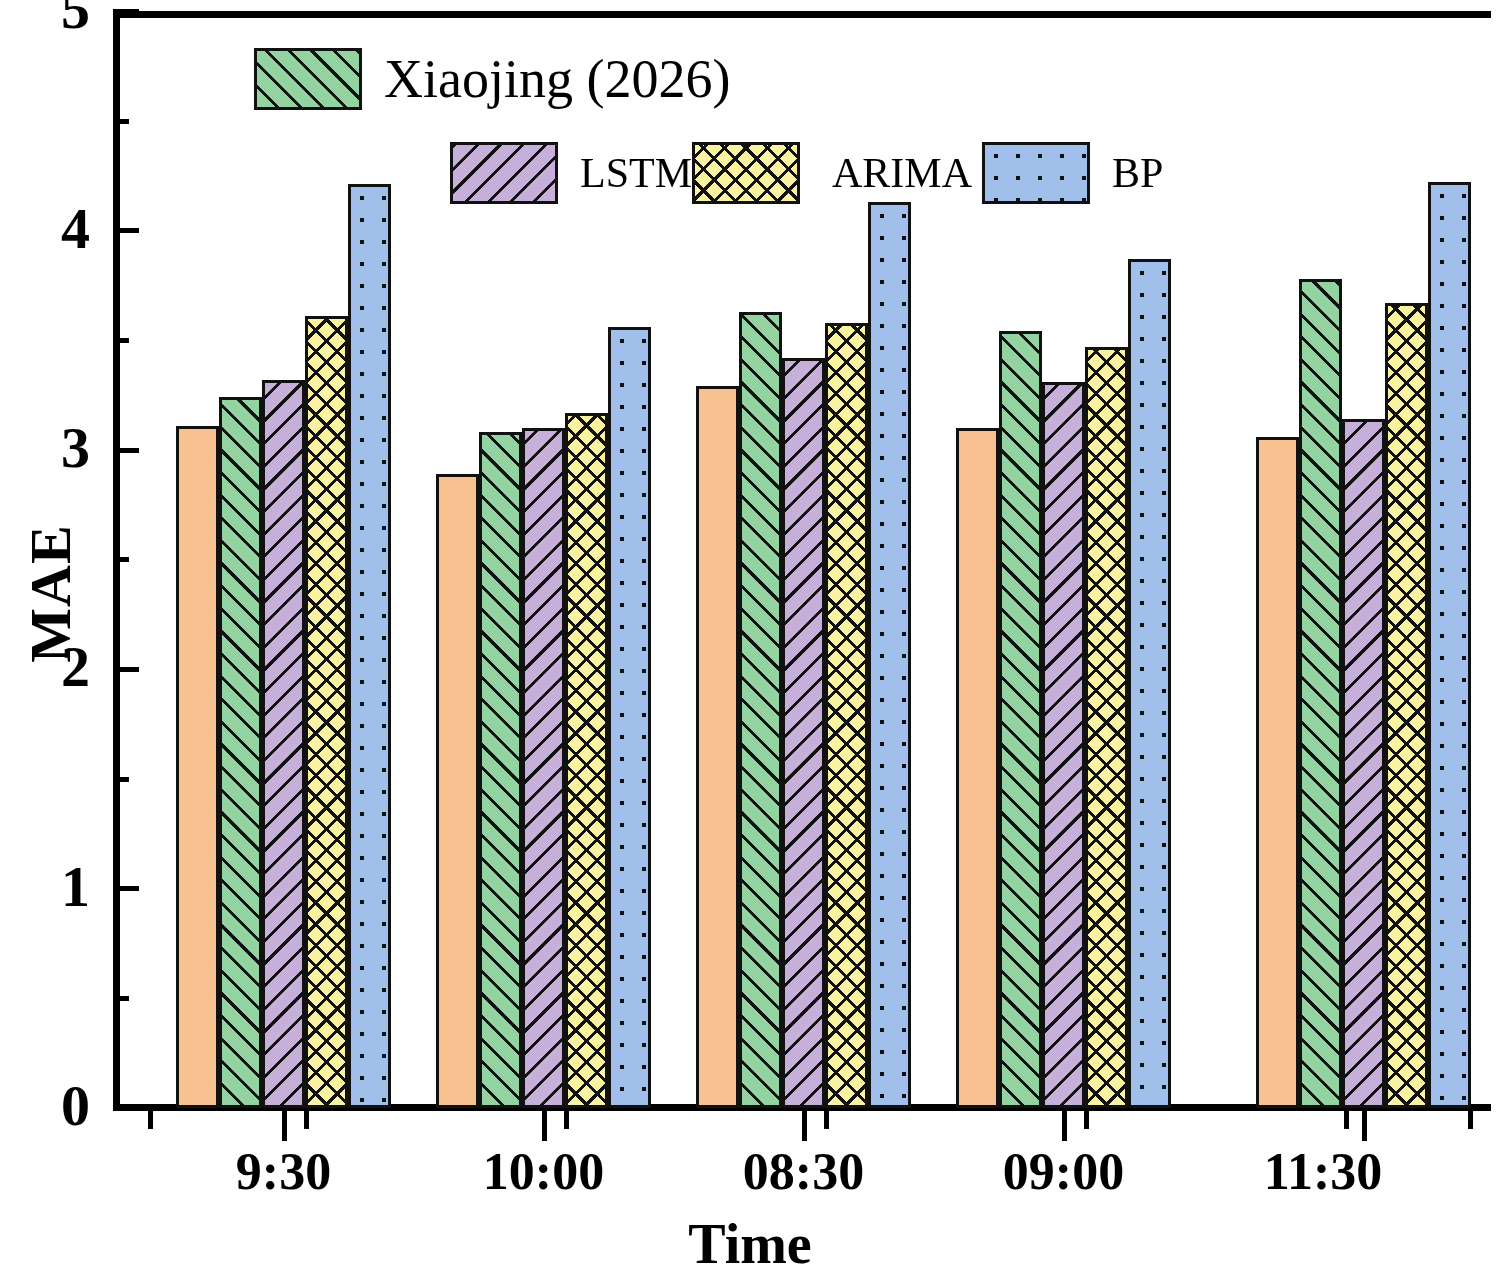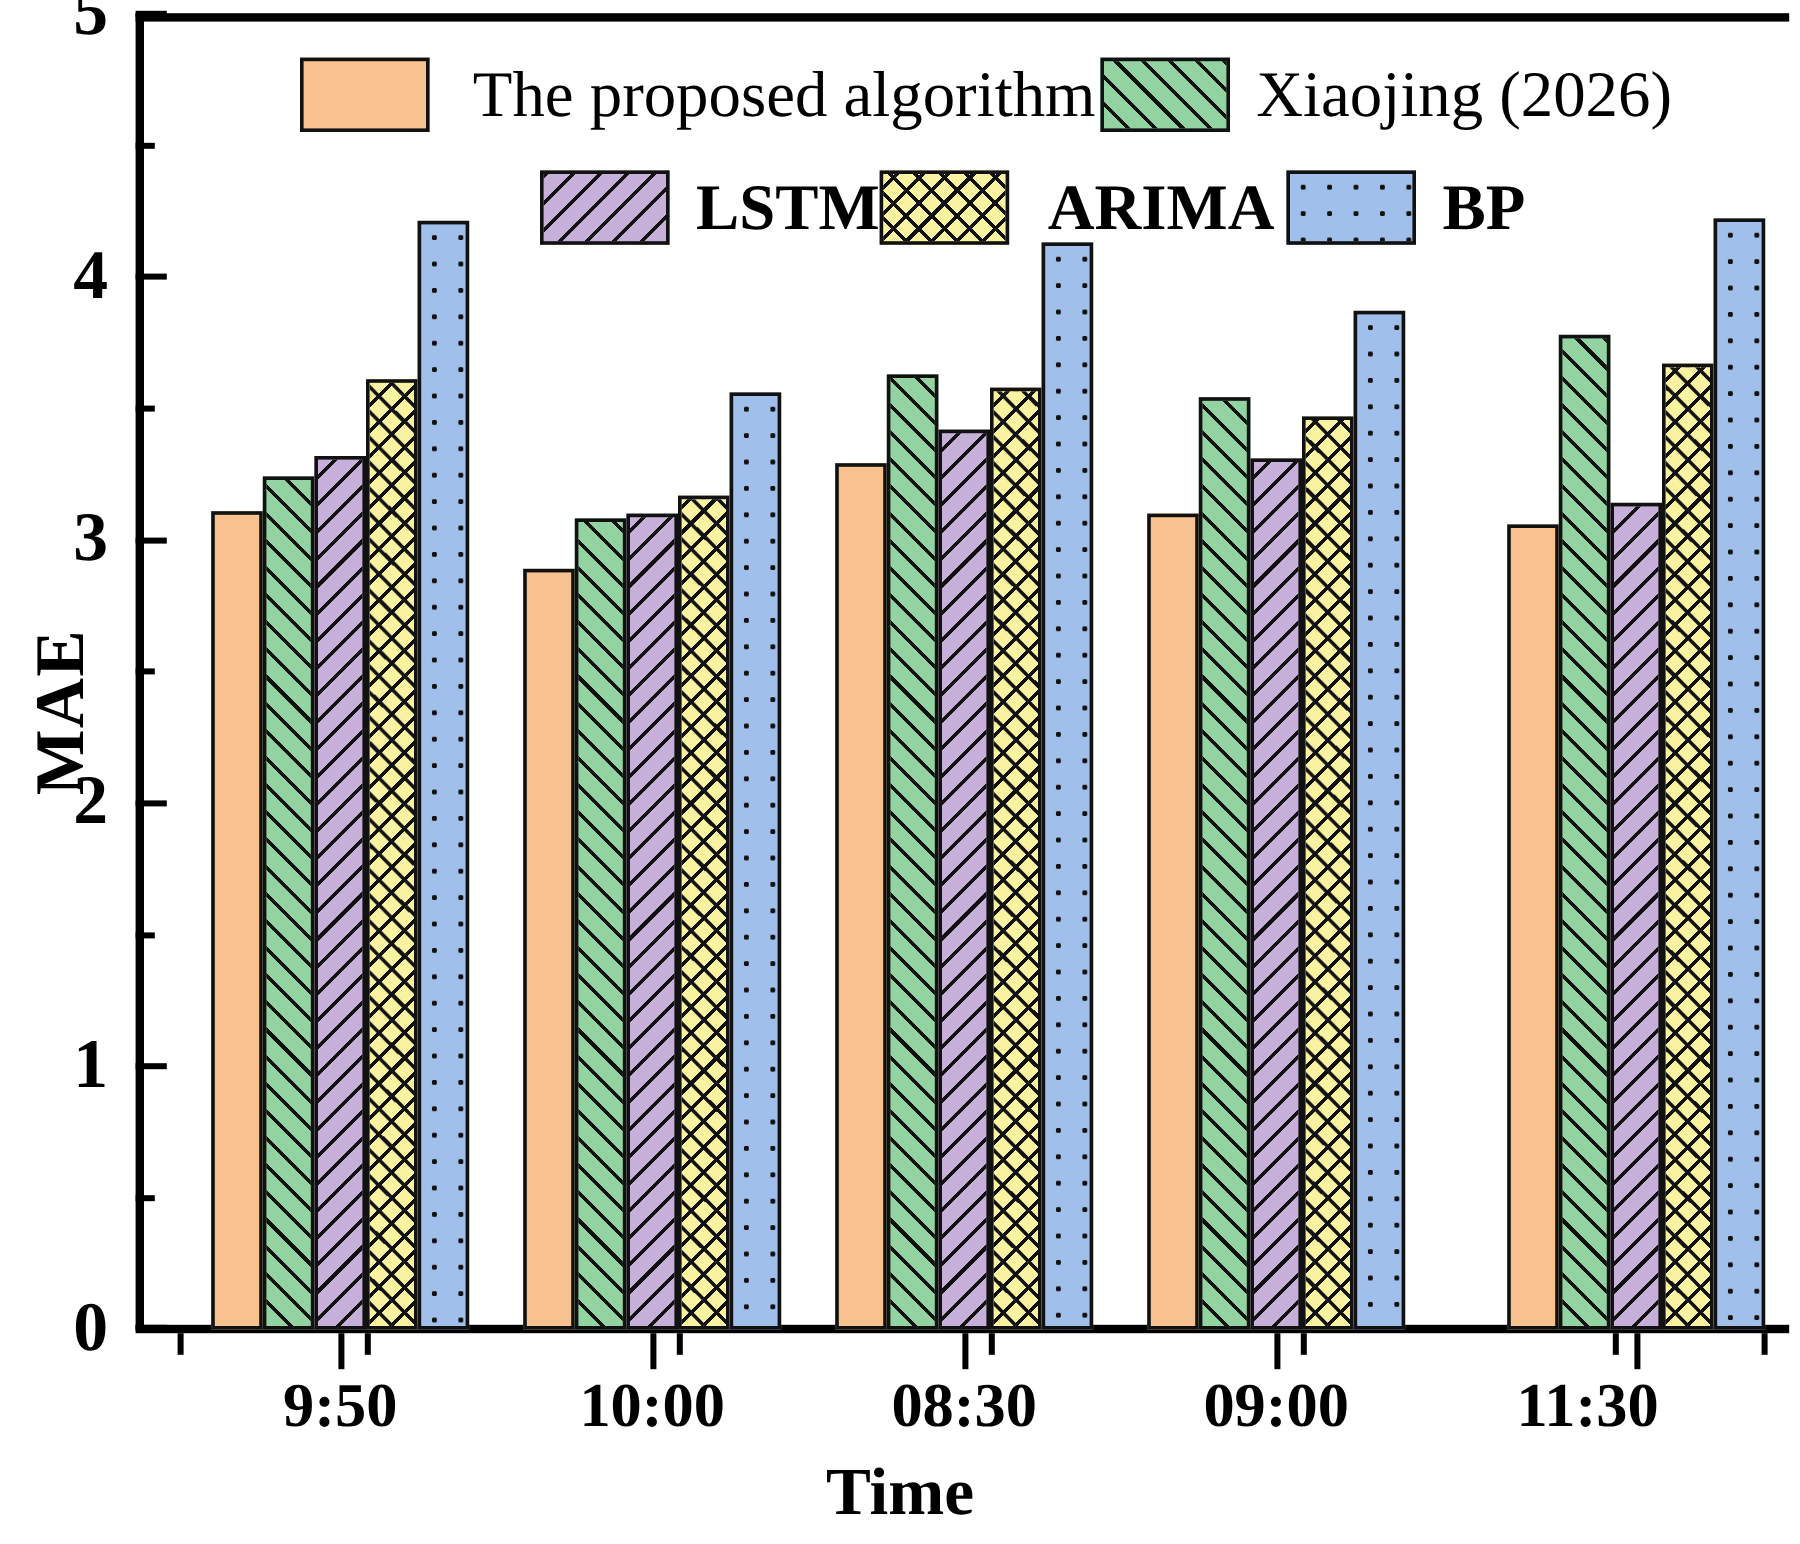--- a/index.html
+++ b/index.html
@@ -90,21 +90,21 @@
   .lg-swatch{
     box-sizing:border-box;
     border:3px solid #111;
   }
   .lg-text{
     font-family:"Liberation Serif",serif;
     color:#000;
     white-space:nowrap;
   }
   .lg-text.reg{font-size:54px;}
-  .lg-text.bold{font-size:54px;font-weight:bold;}
+  .lg-text.bold{font-size:42px;font-weight:normal;}
 </style>
 </head>
 <body>
 
 <div id="root">
 
   <div id="ytitle">MAE</div>
 
   <div class="ylabel" style="top:-20px;">5</div>
   <div class="ylabel" style="top:200px;">4</div>
@@ -151,21 +151,21 @@
       <div class="bar s4" title="BP @ 11:00 = 3.87" style="left: 1128px; width: 43px; top: 258.922px; height: 849.078px;"></div>
       <div class="bar s0" title="The proposed algorithm @ 11:30 = 3.06" style="left: 1256px; width: 43px; top: 436.636px; height: 671.364px;"></div>
       <div class="bar s1" title="Xiaojing (2021) @ 11:30 = 3.78" style="left: 1299px; width: 43px; top: 278.668px; height: 829.332px;"></div>
       <div class="bar s2" title="LSTM @ 11:30 = 3.14" style="left: 1342px; width: 43px; top: 419.084px; height: 688.916px;"></div>
       <div class="bar s3" title="ARIMA @ 11:30 = 3.67" style="left: 1385px; width: 43px; top: 302.802px; height: 805.198px;"></div>
       <div class="bar s4" title="BP @ 11:30 = 4.22" style="left: 1428px; width: 43px; top: 182.132px; height: 925.868px;"></div>
     </div>
 
   <div id="xaxis-layer">
       <div class="xtick major" style="left: 281.5px;"></div>
-      <div class="xlabel" style="left: 173.5px;">9:50</div>
+      <div class="xlabel" style="left: 173.5px;">9:30</div>
       <div class="xtick major" style="left: 541.5px;"></div>
       <div class="xlabel" style="left: 433.5px;">10:00</div>
       <div class="xtick major" style="left: 801.5px;"></div>
       <div class="xlabel" style="left: 693.5px;">08:30</div>
       <div class="xtick major" style="left: 1061.5px;"></div>
       <div class="xlabel" style="left: 953.5px;">09:00</div>
       <div class="xtick major" style="left: 1361.5px;"></div>
       <div class="xlabel" style="left: 1213px;">11:30</div>
       <div class="xtick minor" style="left: 148px;"></div>
       <div class="xtick minor" style="left: 304px;"></div>
@@ -174,24 +174,20 @@
       <div class="xtick minor" style="left: 1084px;"></div>
       <div class="xtick minor" style="left: 1344px;"></div>
       <div class="xtick minor" style="left: 1468px;"></div>
     </div>
 
   <div id="xtitle">Time</div>
 
   <div id="legend">
 
     <div class="lg-row" style="left:250px;top:48px;">
-      <div class="lg-item">
-        <span class="lg-swatch s0" style="width:108px;height:62px;"></span>
-        <span class="lg-text reg" style="margin-left:36px;">The proposed algorithm</span>
-      </div>
       <div class="lg-item" style="margin-left:4px;">
         <span class="lg-swatch s1" style="width:108px;height:62px;"></span>
         <span class="lg-text reg" style="margin-left:22px;">Xiaojing (2026)</span>
       </div>
     </div>
 
     <div class="lg-row" style="left:450px;top:142px;">
       <div class="lg-item">
         <span class="lg-swatch s2" style="width:108px;height:62px;"></span>
         <span class="lg-text bold" style="margin-left:22px;">LSTM</span>

